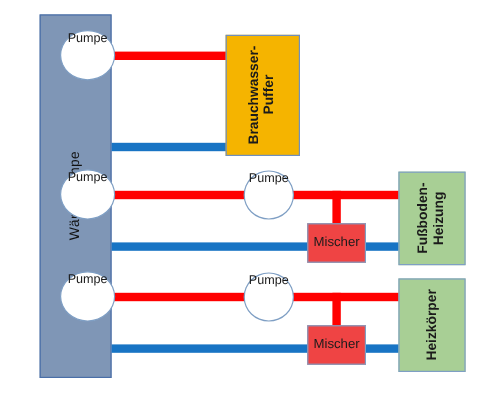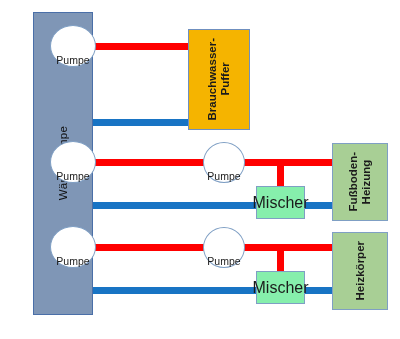--- a/index.html
+++ b/index.html
@@ -70,37 +70,37 @@
     writing-mode: vertical-rl;
     transform: rotate(180deg);
     font-size: 11.5px;
     font-weight: bold;
     color: #1b1b1b;
   }
   #floor-box { left: 332px; top: 143px; width: 56px; height: 78px; }
   #rad-box   { left: 332px; top: 232px; width: 56px; height: 78px; }
   
   .mischer-box {
-    background: #86efac;
+    background: #ef4444;
     border: 1px solid #7f9fc4;
     z-index: 6;
-    font-size: 16px;
+    font-size: 11px;
     color: #1b1b1b;
   }
   #mischer-1 { left: 256px; top: 186px; width: 49px; height: 33px; }
   #mischer-2 { left: 256px; top: 271px; width: 49px; height: 33px; }
   
   .pump {
     position: absolute;
     box-sizing: border-box;
     border-radius: 50%;
     background: #ffffff;
     border: 1px solid #7f9fc4;
     display: flex;
-    align-items: flex-end;
+    align-items: flex-start;
     justify-content: center;
     font-size: 10.5px;
     color: #1b1b1b;
     z-index: 7;
   }
   #pump-1 { left: 50px; top: 25px;  width: 46px; height: 42px; }
   #pump-2 { left: 50px; top: 141px; width: 46px; height: 42px; }
   #pump-3 { left: 50px; top: 226px; width: 46px; height: 42px; }
   #pump-4 { left: 203px; top: 142px; width: 42px; height: 41px; }
   #pump-5 { left: 203px; top: 227px; width: 42px; height: 41px; }

